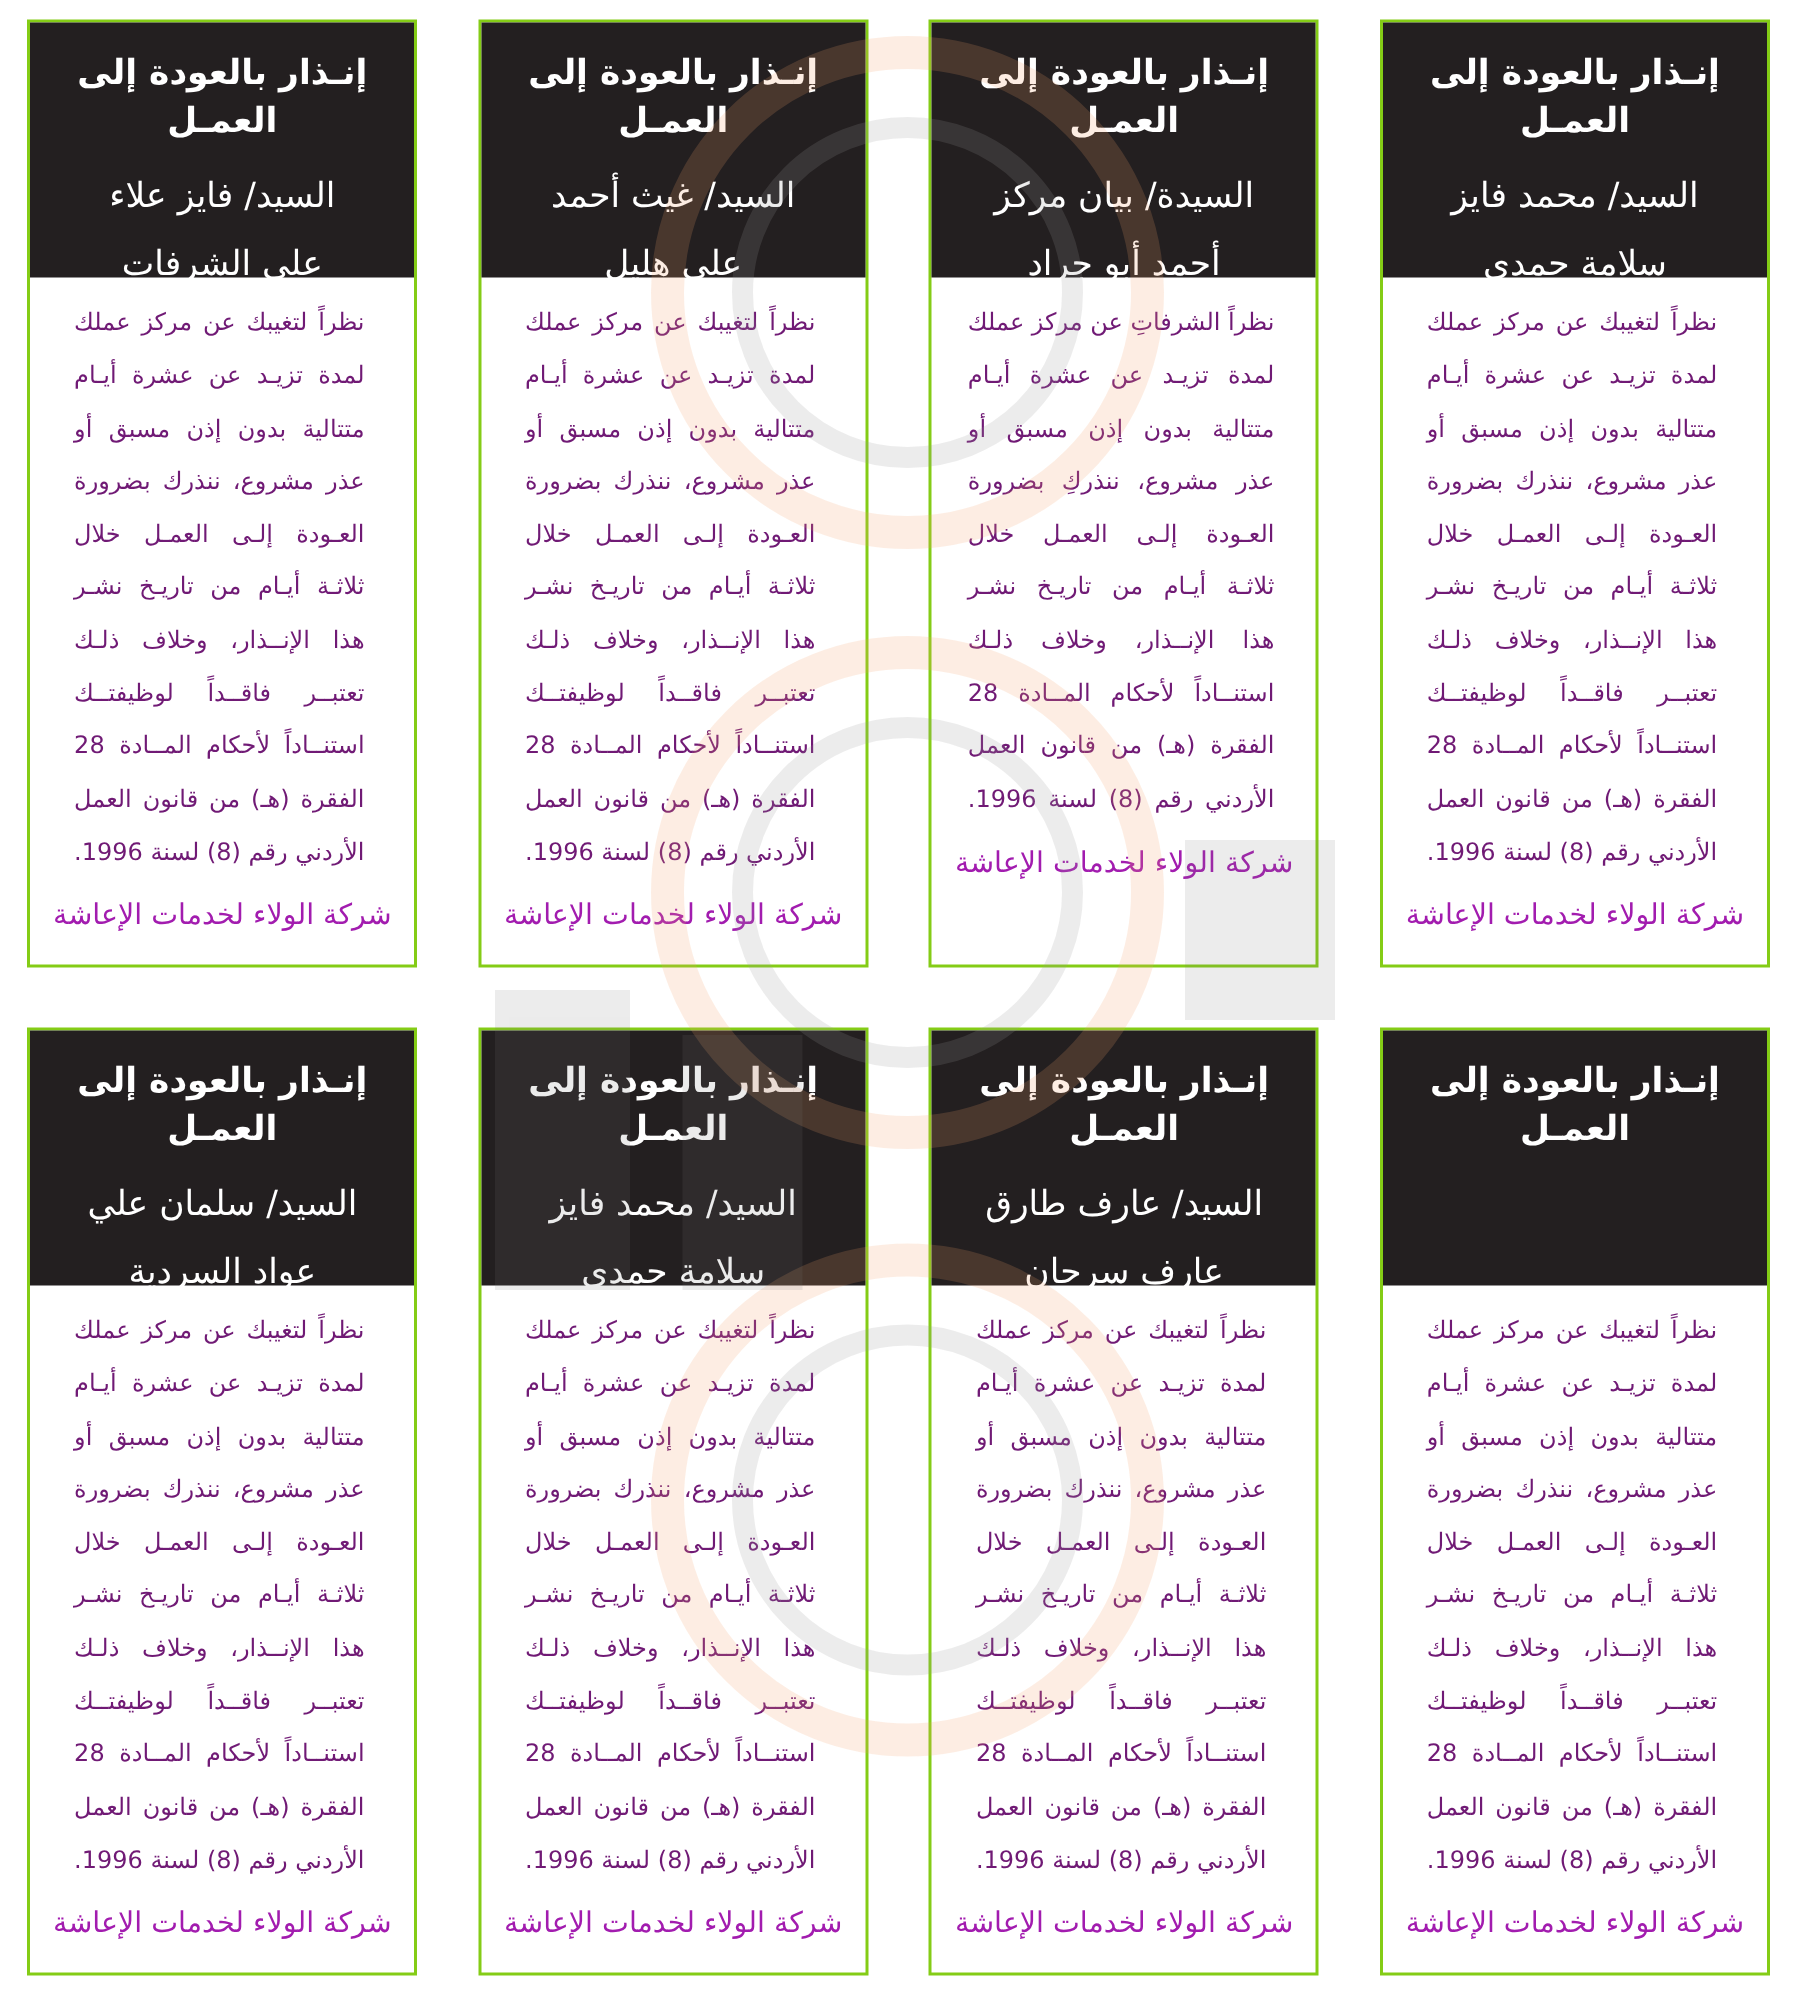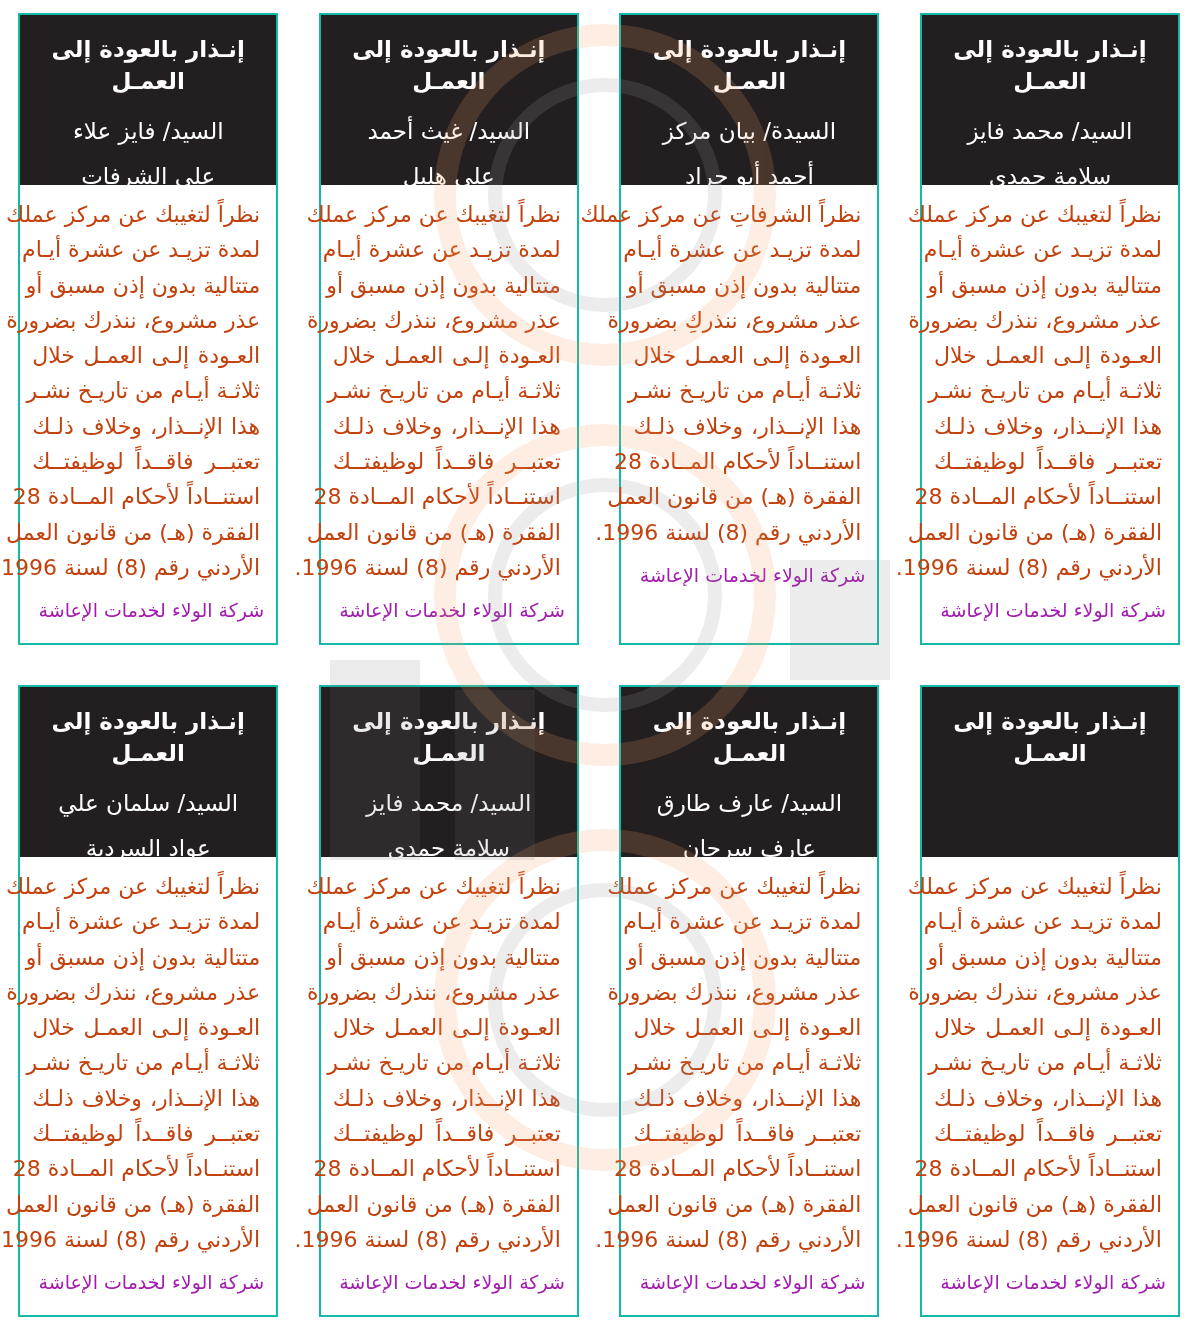--- a/index.html
+++ b/index.html
@@ -9,31 +9,31 @@
     }
     .watermark { position: absolute; inset: 0; pointer-events: none; z-index: 3; }
     .grid {
       position: absolute; left: 18px; top: 13px; width: 1162px;
       display: grid; direction: rtl;
       grid-template-columns: repeat(4, 260px);
       column-gap: 40.6px; row-gap: 40px;
     }
     .card {
       width: 260px; height: 632px; box-sizing: border-box;
-      border: 2px solid #14b8a6; background: #fff; direction: rtl;
-      display: flex; flex-direction: column;
+      border: 2px solid #84cc16; background: #fff; direction: rtl;
+      display: flex; flex-direction: column; align-items: center;
     }
     .card-head {
       background: #231f20; color: #fff; height: 170px; box-sizing: border-box;
       text-align: center; padding-top: 18px;
     }
     .card-title { font-size: 23px; font-weight: bold; line-height: 32px; }
     .card-name { font-size: 23px; line-height: 45px; margin-top: 12px; }
     .card-body {
-      padding: 12px 16px 0 12px; font-size: 22px; line-height: 35.3px; color: #c2410c;
+      padding: 12px 16px 0 12px; font-size: 16px; line-height: 35.3px; color: #701a75;
       text-align: justify; text-align-last: justify;
     }
     .card-body .ln { display: block; white-space: nowrap; }
     .card-sign {
       font-size: 19px; color: #a21caf; text-align: right; padding: 14px 12px 0 12px;
     }
   </style>
 </head>
 <body>
 

